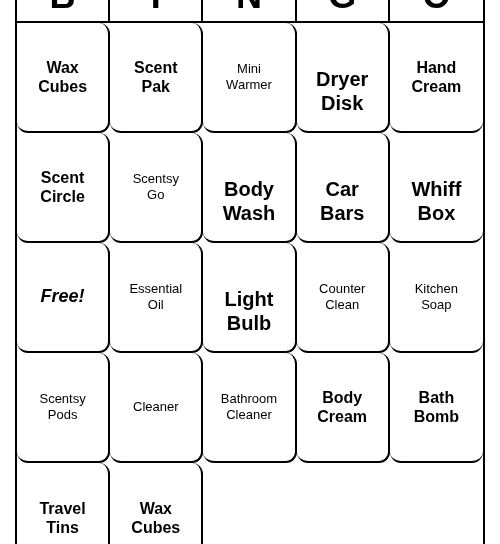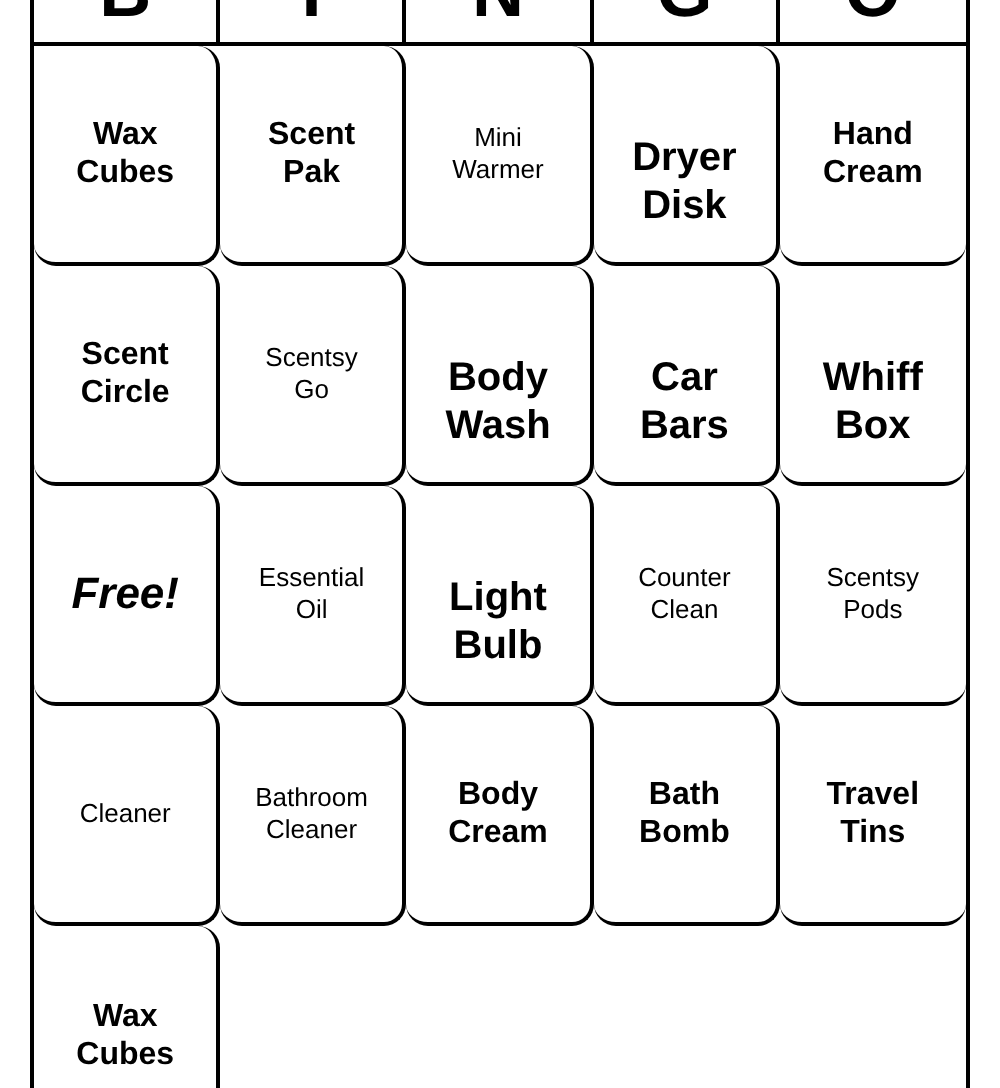--- a/index.html
+++ b/index.html
@@ -82,21 +82,21 @@
     .cell-medium {
       font-size: 16px;
       font-weight: bold;
     }
 
     .cell-small {
       font-size: 13px;
     }
 
     .cell-free {
-      font-size: 22px;
+      font-size: 18px;
       font-weight: bold;
       font-style: italic;
     }
   </style>
 </head>
 <body>
 
 <div class="bingo-card">
   <div class="bingo-header">
   <div class="bingo-header-cell">B</div>
@@ -142,20 +142,23 @@
       <div class="bingo-cell">
         <span class="cell-small">Essential<br>Oil</span>
       </div>
       <div class="bingo-cell">
         <span class="cell-large">Light<br>Bulb</span>
       </div>
       <div class="bingo-cell">
         <span class="cell-small">Counter<br>Clean</span>
       </div>
       <div class="bingo-cell">
+        <span class="cell-small">Kitchen<br>Soap</span>
+      </div>
+      <div class="bingo-cell">
         <span class="cell-small">Scentsy<br>Pods</span>
       </div>
       <div class="bingo-cell">
         <span class="cell-small">Cleaner</span>
       </div>
       <div class="bingo-cell">
         <span class="cell-small">Bathroom<br>Cleaner</span>
       </div>
       <div class="bingo-cell">
         <span class="cell-medium">Body<br>Cream</span>

